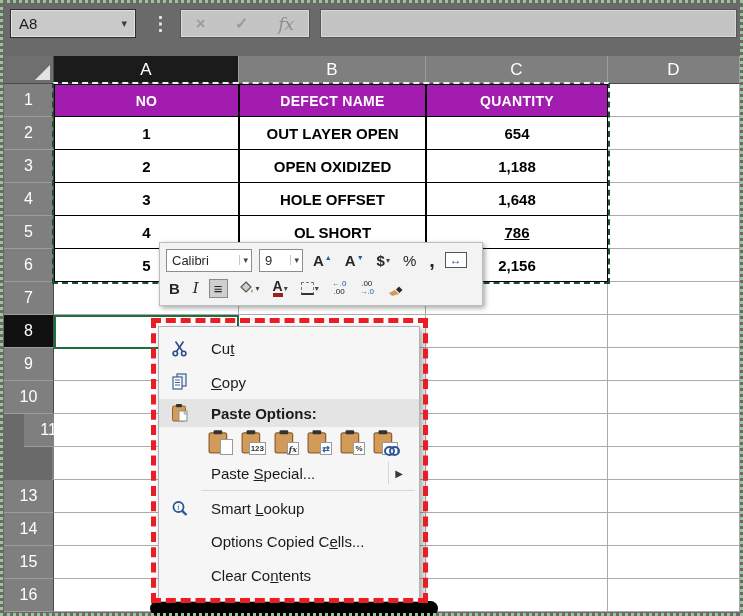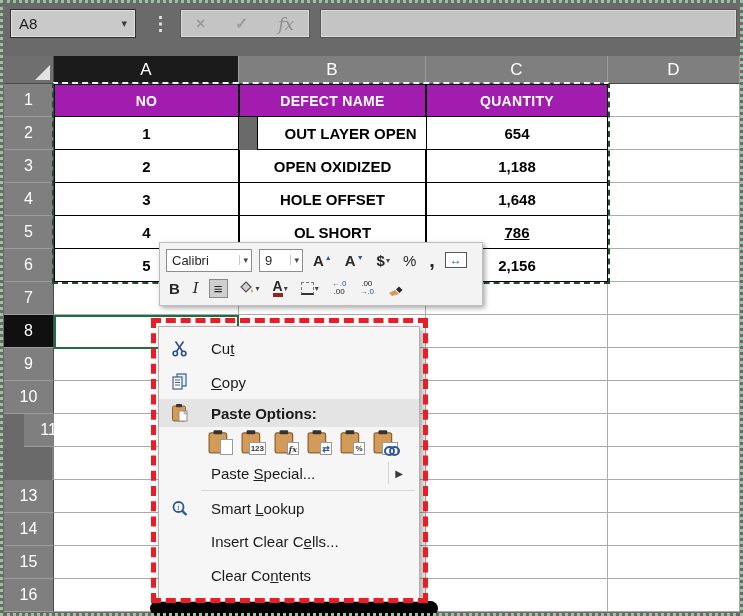--- a/index.html
+++ b/index.html
@@ -153,21 +153,21 @@
       <div class="col-header" style="left: 239px; width: 187px;">B</div>
       <div class="col-header" style="left: 426px; width: 182px;">C</div>
       <div class="col-header" style="left: 608px; width: 132px;">D</div>
       <div class="row-header" style="top: 84px; height: 33px;">1</div>
       <div class="cell thead" style="left: 54px; width: 185px; top: 84px; height: 33px;">NO</div>
       <div class="cell thead" style="left: 239px; width: 187px; top: 84px; height: 33px;">DEFECT NAME</div>
       <div class="cell thead" style="left: 426px; width: 182px; top: 84px; height: 33px;">QUANTITY</div>
       <div class="cell" style="left: 608px; width: 132px; top: 84px; height: 33px;"></div>
       <div class="row-header" style="top: 117px; height: 33px;">2</div>
       <div class="cell tdata" style="left: 54px; width: 185px; top: 117px; height: 33px;">1</div>
-      <div class="cell tdata" style="left: 257px; width: 187px; top: 117px; height: 33px;">OUT LAYER OPEN</div>
+      <div class="cell tdata" style="left: 239px; width: 187px; top: 117px; height: 33px;">OUT LAYER OPEN</div>
       <div class="cell tdata" style="left: 426px; width: 182px; top: 117px; height: 33px;">654</div>
       <div class="cell" style="left: 608px; width: 132px; top: 117px; height: 33px;"></div>
       <div class="row-header" style="top: 150px; height: 33px;">3</div>
       <div class="cell tdata" style="left: 54px; width: 185px; top: 150px; height: 33px;">2</div>
       <div class="cell tdata" style="left: 239px; width: 187px; top: 150px; height: 33px;">OPEN OXIDIZED</div>
       <div class="cell tdata" style="left: 426px; width: 182px; top: 150px; height: 33px;">1,188</div>
       <div class="cell" style="left: 608px; width: 132px; top: 150px; height: 33px;"></div>
       <div class="row-header" style="top: 183px; height: 33px;">4</div>
       <div class="cell tdata" style="left: 54px; width: 185px; top: 183px; height: 33px;">3</div>
       <div class="cell tdata" style="left: 239px; width: 187px; top: 183px; height: 33px;">HOLE OFFSET</div>
@@ -393,21 +393,21 @@
         <svg width="18" height="18" viewBox="0 0 18 18">
             <circle cx="7.5" cy="7" r="5" fill="#fff" stroke="#2b5797" stroke-width="1.8"></circle>
             <line x1="11.2" y1="10.8" x2="15.5" y2="15" stroke="#2b5797" stroke-width="2.4"></line>
             <text x="7.5" y="9.6" font-size="7.5" font-family="DejaVu Serif, serif" font-style="italic" fill="#2b5797" text-anchor="middle">i</text>
           </svg>
       </span>
       <span class="mi-label"><span>Smart </span><span class="u">L</span><span>ookup</span></span>
     </div>
     <div class="mi" style="height:33px">
       <span class="mi-ic"></span>
-      <span class="mi-label"><span>Insert Clear C</span><span class="u">e</span><span>lls...</span></span>
+      <span class="mi-label"><span>Options Copied C</span><span class="u">e</span><span>lls...</span></span>
     </div>
     <div class="mi">
       <span class="mi-ic"></span>
       <span class="mi-label"><span>Clear Co</span><span class="u">n</span><span>tents</span></span>
     </div>
   </div>
 
   <div class="blob"></div>
   <div class="red-annot"></div>
 </div>

